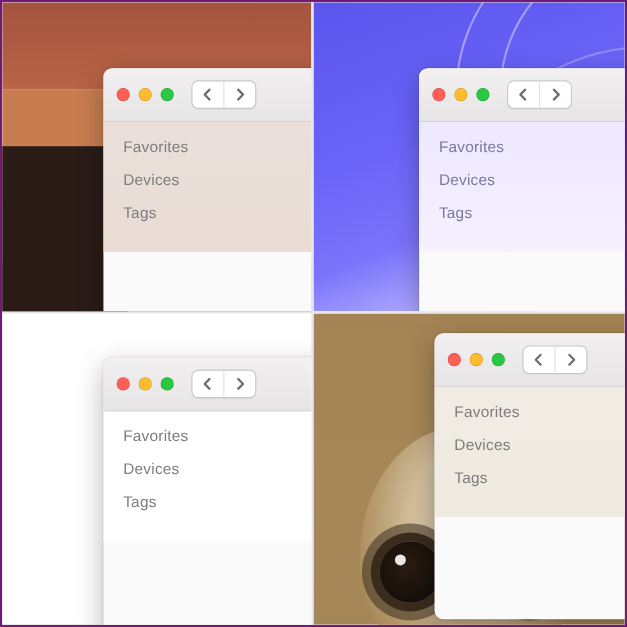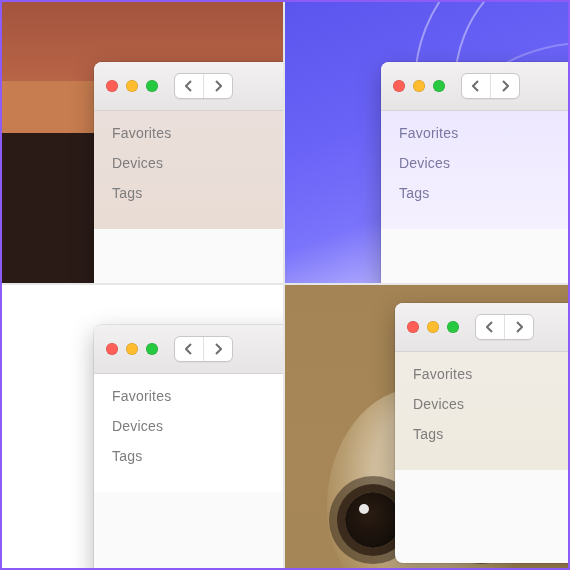--- a/index.html
+++ b/index.html
@@ -6,21 +6,21 @@
     margin: 0;
     padding: 0;
     width: 570px;
     height: 570px;
     font-family: -apple-system, "Helvetica Neue", Arial, sans-serif;
     background: #fff;
   }
   .frame {
     width: 570px;
     height: 570px;
-    border: 2px solid #8b5cf6;
+    border: 2px solid #701a75;
     box-sizing: border-box;
     position: relative;
     overflow: hidden;
   }
   .grid {
     display: grid;
     grid-template-columns: 1fr 1fr;
     grid-template-rows: 1fr 1fr;
     width: 100%;
     height: 100%;

